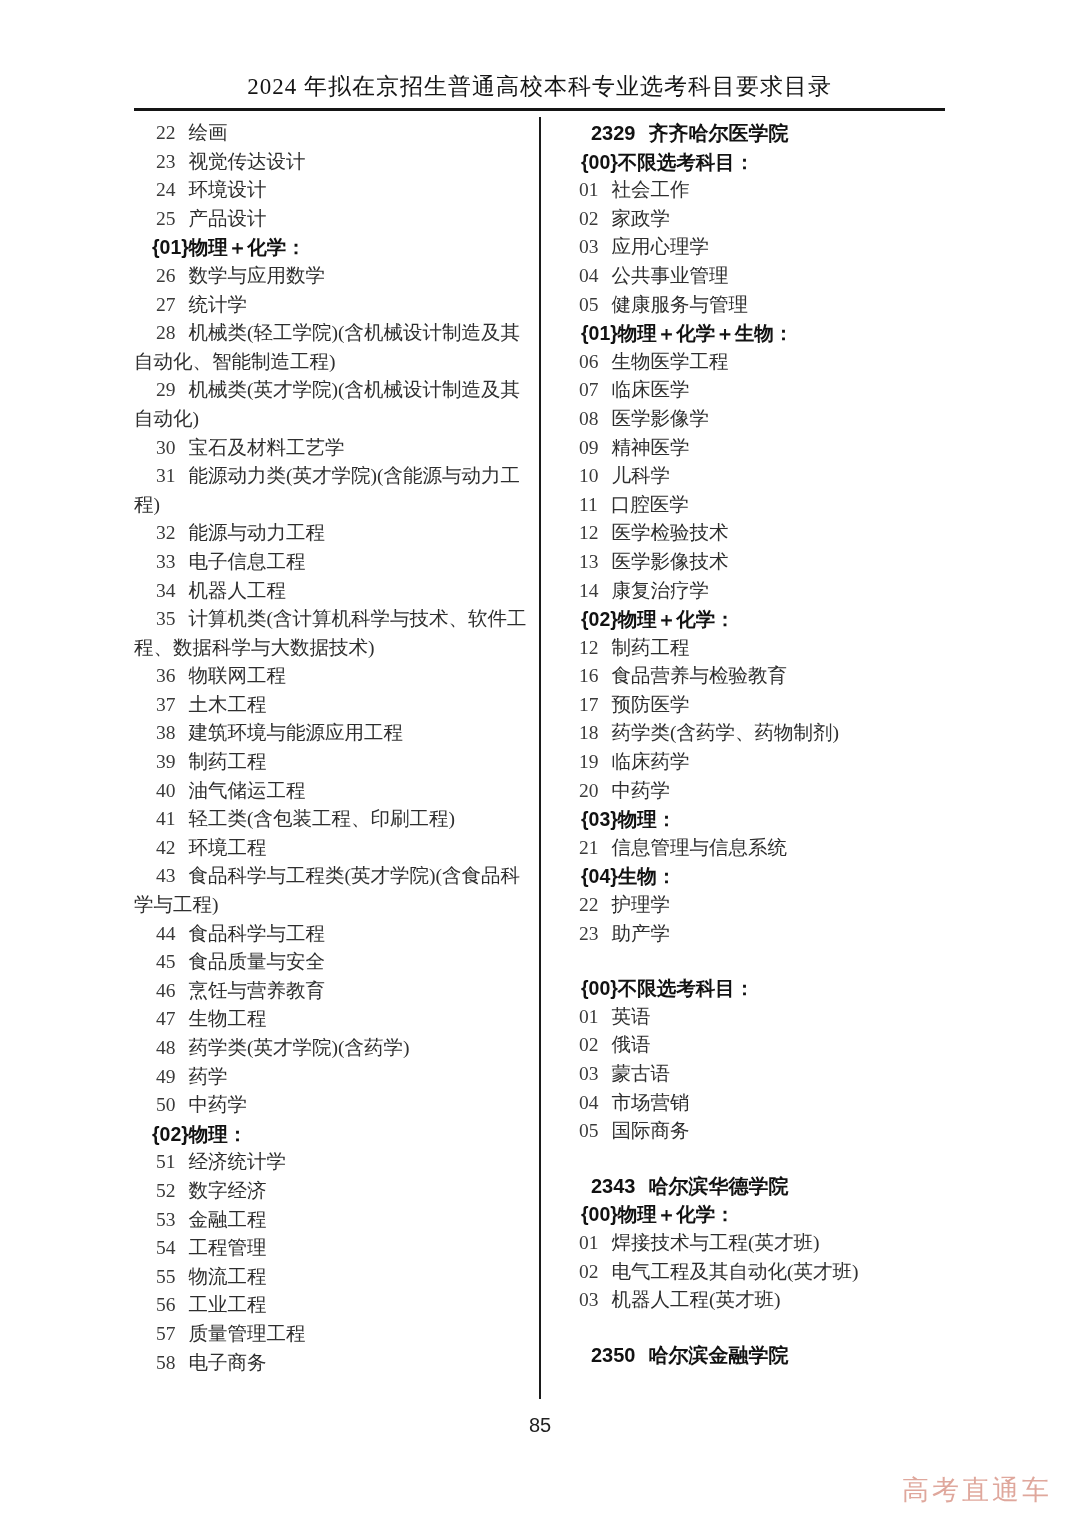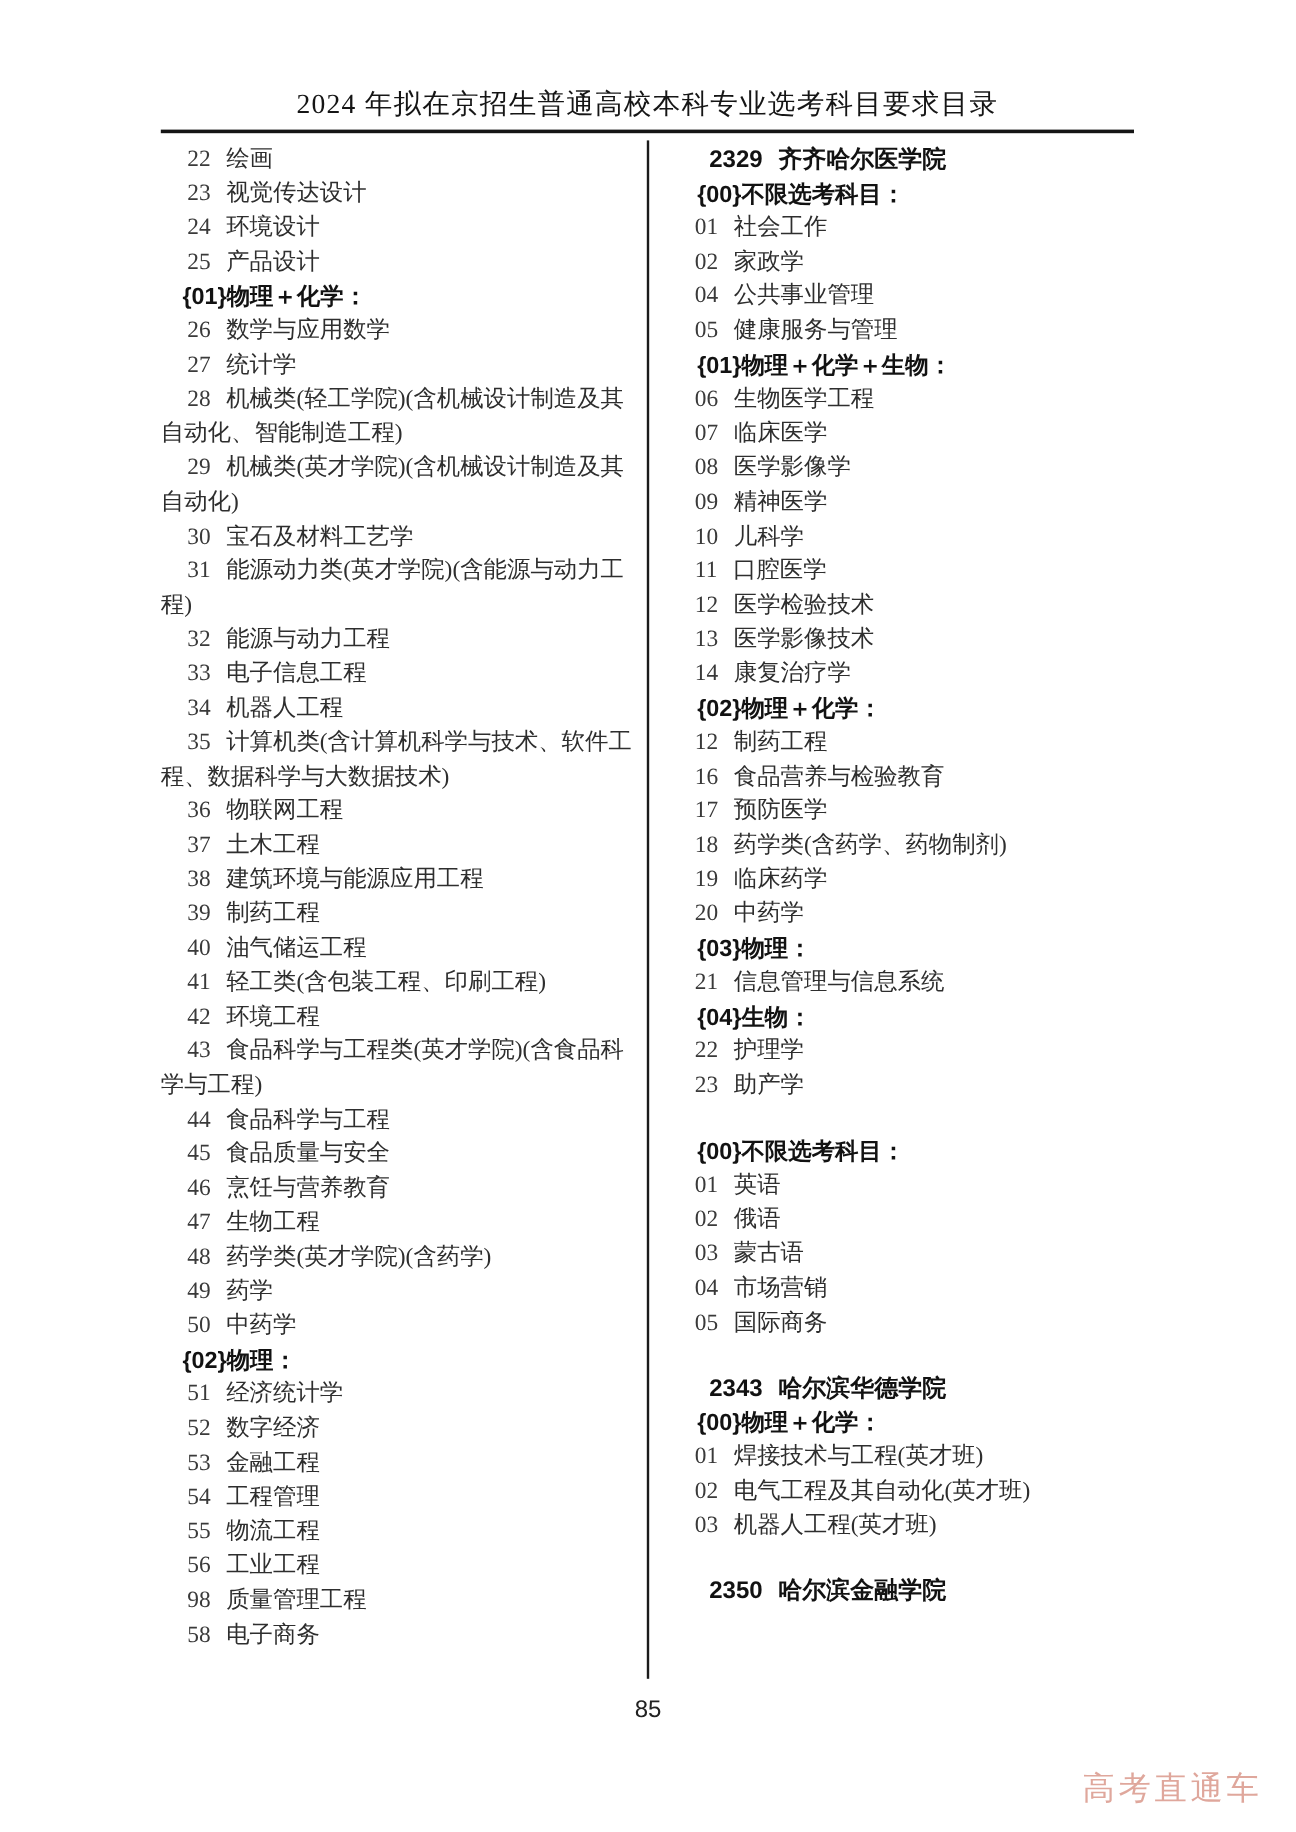--- a/index.html
+++ b/index.html
@@ -114,28 +114,29 @@
       <div class="line item"><span class="num">48</span><span>药学类(英才学院)(含药学)</span></div>
       <div class="line item"><span class="num">49</span><span>药学</span></div>
       <div class="line item"><span class="num">50</span><span>中药学</span></div>
       <div class="line group">{02}物理：</div>
       <div class="line item"><span class="num">51</span><span>经济统计学</span></div>
       <div class="line item"><span class="num">52</span><span>数字经济</span></div>
       <div class="line item"><span class="num">53</span><span>金融工程</span></div>
       <div class="line item"><span class="num">54</span><span>工程管理</span></div>
       <div class="line item"><span class="num">55</span><span>物流工程</span></div>
       <div class="line item"><span class="num">56</span><span>工业工程</span></div>
-      <div class="line item"><span class="num">98</span><span>质量管理工程</span></div>
+      <div class="line item"><span class="num">57</span><span>质量管理工程</span></div>
       <div class="line item"><span class="num">58</span><span>电子商务</span></div>
     </div>
   <div class="col col-right" id="col-right">
       <div class="line school"><span class="code">2329</span><span>齐齐哈尔医学院</span></div>
       <div class="line group">{00}不限选考科目：</div>
       <div class="line item"><span class="num">01</span><span>社会工作</span></div>
       <div class="line item"><span class="num">02</span><span>家政学</span></div>
+      <div class="line item"><span class="num">03</span><span>应用心理学</span></div>
       <div class="line item"><span class="num">04</span><span>公共事业管理</span></div>
       <div class="line item"><span class="num">05</span><span>健康服务与管理</span></div>
       <div class="line group">{01}物理＋化学＋生物：</div>
       <div class="line item"><span class="num">06</span><span>生物医学工程</span></div>
       <div class="line item"><span class="num">07</span><span>临床医学</span></div>
       <div class="line item"><span class="num">08</span><span>医学影像学</span></div>
       <div class="line item"><span class="num">09</span><span>精神医学</span></div>
       <div class="line item"><span class="num">10</span><span>儿科学</span></div>
       <div class="line item"><span class="num">11</span><span>口腔医学</span></div>
       <div class="line item"><span class="num">12</span><span>医学检验技术</span></div>

